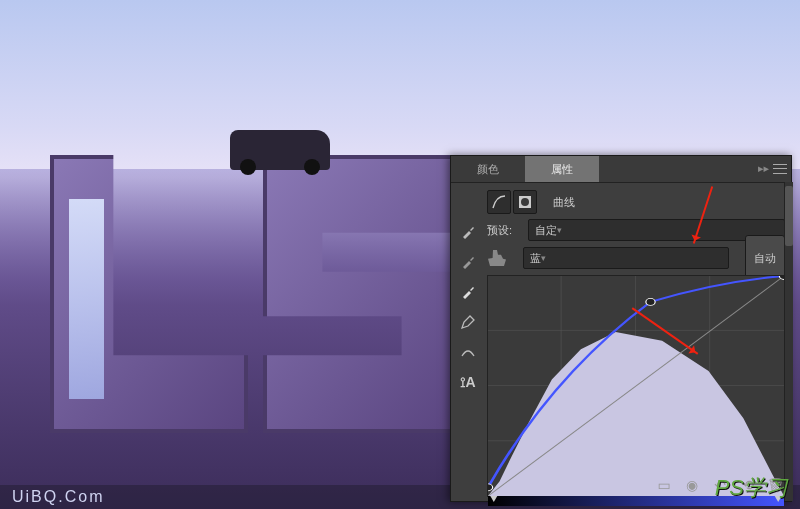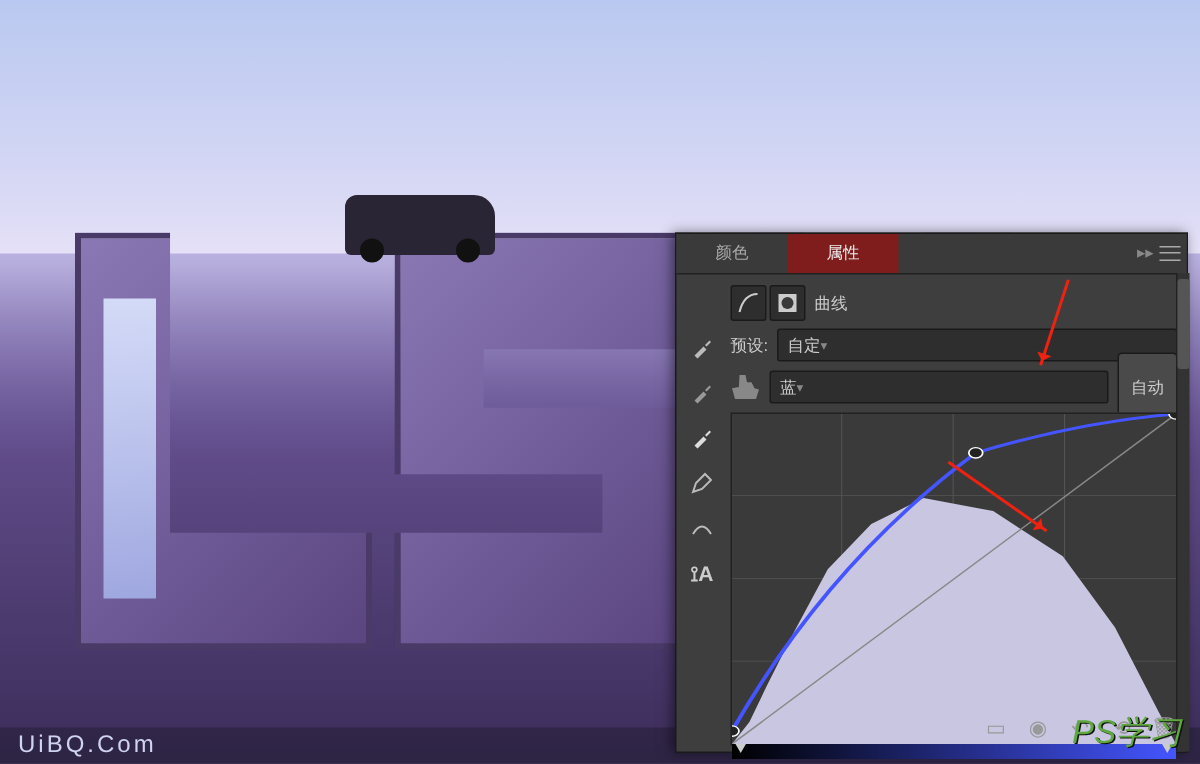--- a/index.html
+++ b/index.html
@@ -10,28 +10,28 @@
   .letter.L{clip-path:polygon(0 0,32% 0,32% 72%,100% 72%,100% 100%,0 100%)}
   .letter.S{clip-path:polygon(0 0,100% 0,100% 28%,30% 28%,30% 42%,100% 42%,100% 100%,0 100%,0 72%,70% 72%,70% 58%,0 58%)}
   .letter.Y{clip-path:polygon(0 0,30% 0,50% 35%,70% 0,100% 0,65% 50%,65% 100%,35% 100%,35% 50%)}
   .water{position:absolute;left:15px;top:40px;width:35px;height:200px;background:linear-gradient(to bottom,rgba(220,230,255,.9),rgba(180,200,255,.7))}
   .car{position:absolute;left:230px;top:130px;width:100px;height:40px;background:#2a2535;border-radius:8px 14px 4px 4px}
   .wheel{position:absolute;bottom:-5px;width:16px;height:16px;background:#111;border-radius:50%}
   .wheel.w1{left:10px}.wheel.w2{right:10px}
   .panel{position:absolute;right:8px;top:155px;width:340px;height:345px;background:#3e3e3e;border:1px solid #1a1a1a;box-shadow:-2px 0 8px rgba(0,0,0,.5)}
   .panel-header{height:26px;background:#3a3a3a;display:flex;align-items:center;border-bottom:1px solid #222}
   .tab{padding:0 26px;height:26px;line-height:26px;font-size:11px;color:#aaa}
-  .tab.active{background:#7f1d1d;color:#eee}
+  .tab.active{background:#737373;color:#eee}
   .panel-menu{position:absolute;right:4px;top:6px;display:flex;gap:4px;align-items:center}
   .icon-menu{width:14px;height:10px;display:flex;flex-direction:column;justify-content:space-between}
   .icon-menu span{height:1px;background:#aaa}
   .panel-body{padding:8px 6px 4px 36px;position:relative;height:calc(100% - 26px);box-sizing:border-box}
   .side-icons{position:absolute;left:4px;top:40px;width:26px;display:flex;flex-direction:column;gap:12px;align-items:center}
   .side-icons .ic{width:18px;height:18px;display:flex;align-items:center;justify-content:center;color:#aaa;font-size:14px}
-  .row{display:flex;align-items:center;gap:6px;margin-bottom:6px;height:22px}
+  .row{display:flex;align-items:center;gap:16px;margin-bottom:6px;height:22px}
   .adj-icons{display:flex;gap:2px}
   .adj-btn{width:22px;height:22px;background:#2e2e2e;border:1px solid #1a1a1a;display:flex;align-items:center;justify-content:center;font-size:11px;border-radius:2px}
   .label{color:#ccc;font-size:11px;white-space:nowrap}
   .select{flex:1;height:20px;background:#2e2e2e;border:1px solid #1a1a1a;border-radius:2px;display:flex;align-items:center;padding:0 6px;font-size:11px}
   .btn{height:20px;padding:12px 8px;background:#4a4a4a;border:1px solid #1a1a1a;border-radius:3px;font-size:11px;display:flex;align-items:center}
   .chev{font-size:9px;color:#888}
   .curve-box{position:relative;margin:4px 0 4px 0;height:220px;background:#3a3a3a;border:1px solid #222}
   .curve-box svg{width:100%;height:100%}
   .bottom-bar{position:absolute;left:36px;right:6px;bottom:6px;height:22px;display:flex;align-items:center;gap:10px;justify-content:flex-end}
   .bottom-bar .ic{width:18px;height:18px;color:#999;font-size:14px;display:flex;align-items:center;justify-content:center}

